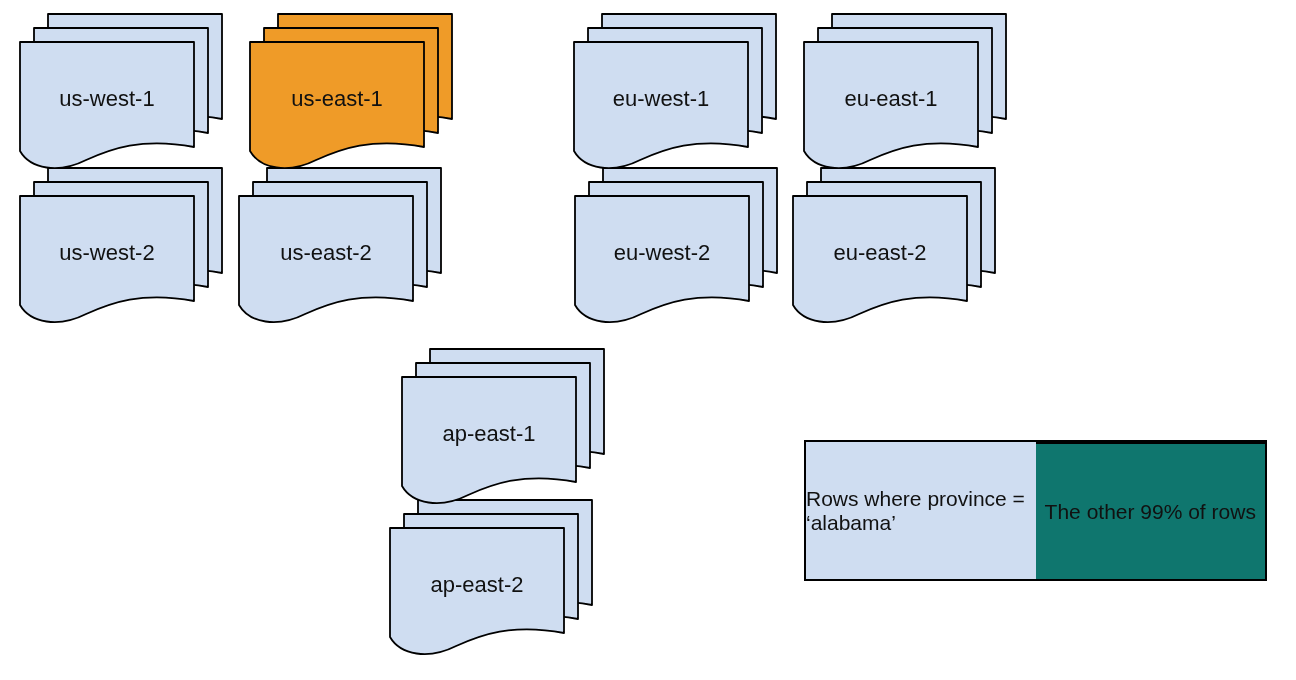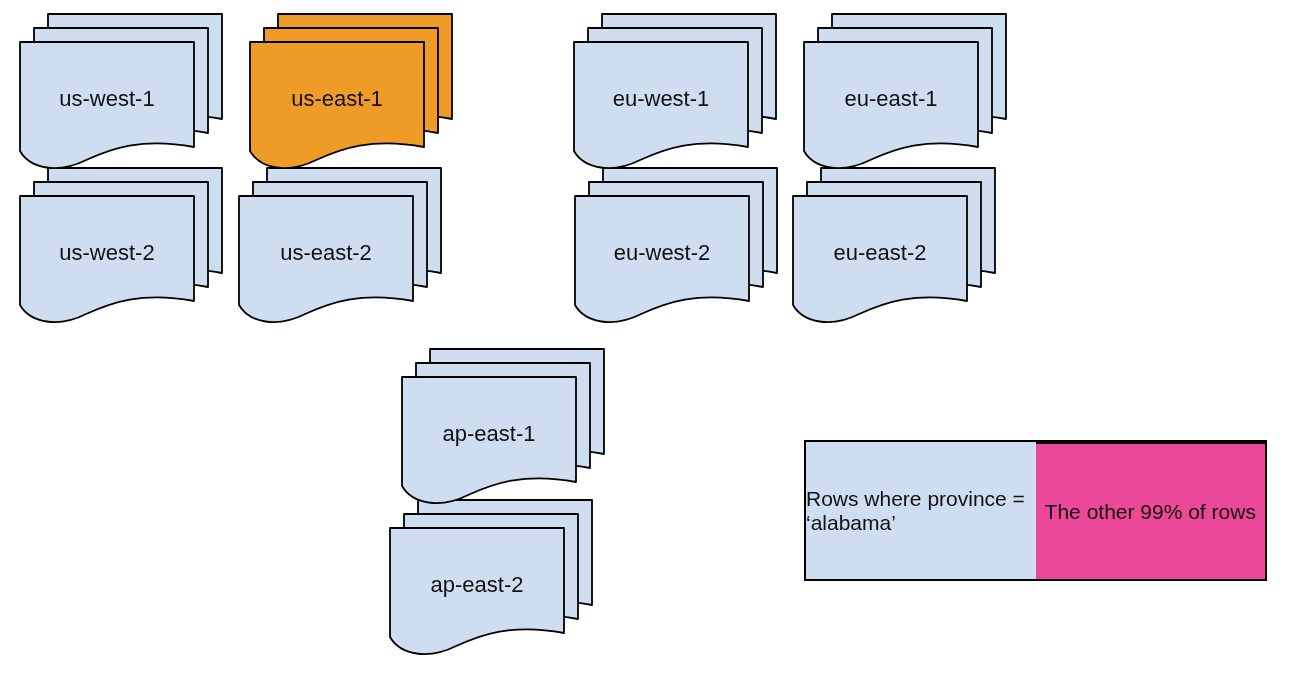--- a/index.html
+++ b/index.html
@@ -109,17 +109,17 @@
         <path d="M 430 349 L 604 349 L 604 454 C 551.8 444, 520.48 456, 496.12 467 C 468.28 481, 440.44 476, 430 458 Z" fill="#CFDDF1" stroke="#000000" stroke-width="1.8" stroke-linejoin="round"></path>
         <path d="M 416 363 L 590 363 L 590 468 C 537.8 458, 506.48 470, 482.12 481 C 454.28 495, 426.44 490, 416 472 Z" fill="#CFDDF1" stroke="#000000" stroke-width="1.8" stroke-linejoin="round"></path>
         <path d="M 402 377 L 576 377 L 576 482 C 523.8 472, 492.48 484, 468.12 495 C 440.28 509, 412.44 504, 402 486 Z" fill="#CFDDF1" stroke="#000000" stroke-width="1.8" stroke-linejoin="round"></path>
         <text x="489" y="441" text-anchor="middle" fill="#111111">ap-east-1</text>
       </g>
     </svg>
   <div class="legend">
     <div class="legend-row" style="background: rgb(207, 221, 241);">
       <span>Rows where province = ‘alabama’</span>
     </div>
-    <div class="legend-row" style="background: #ec4899;">
+    <div class="legend-row" style="background: #0f766e;">
       <span>The other 99% of rows</span>
     </div>
   </div>
 </div>
 
 </body></html>

